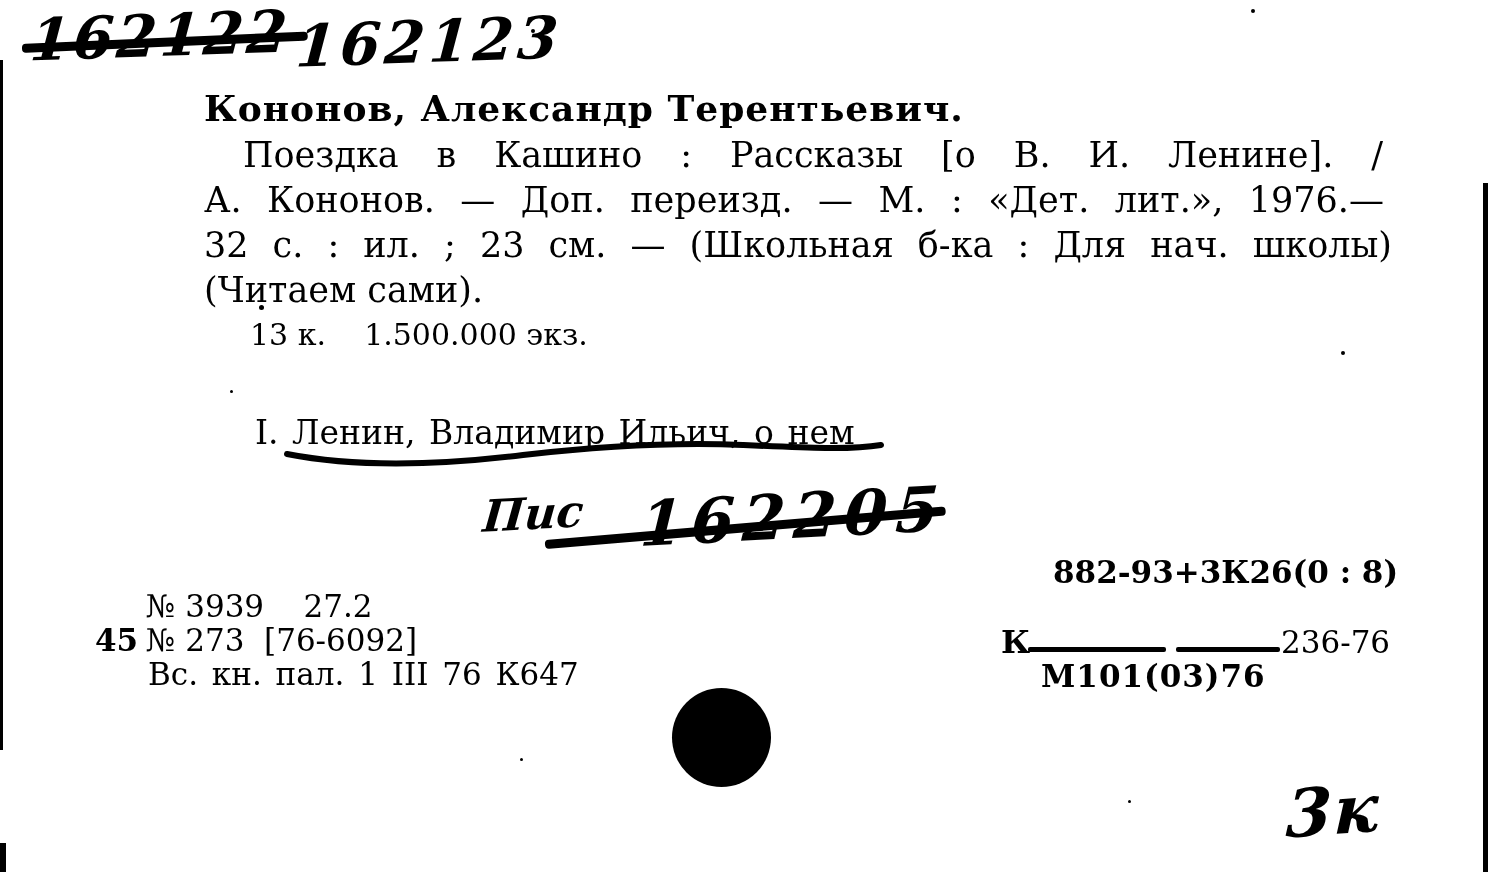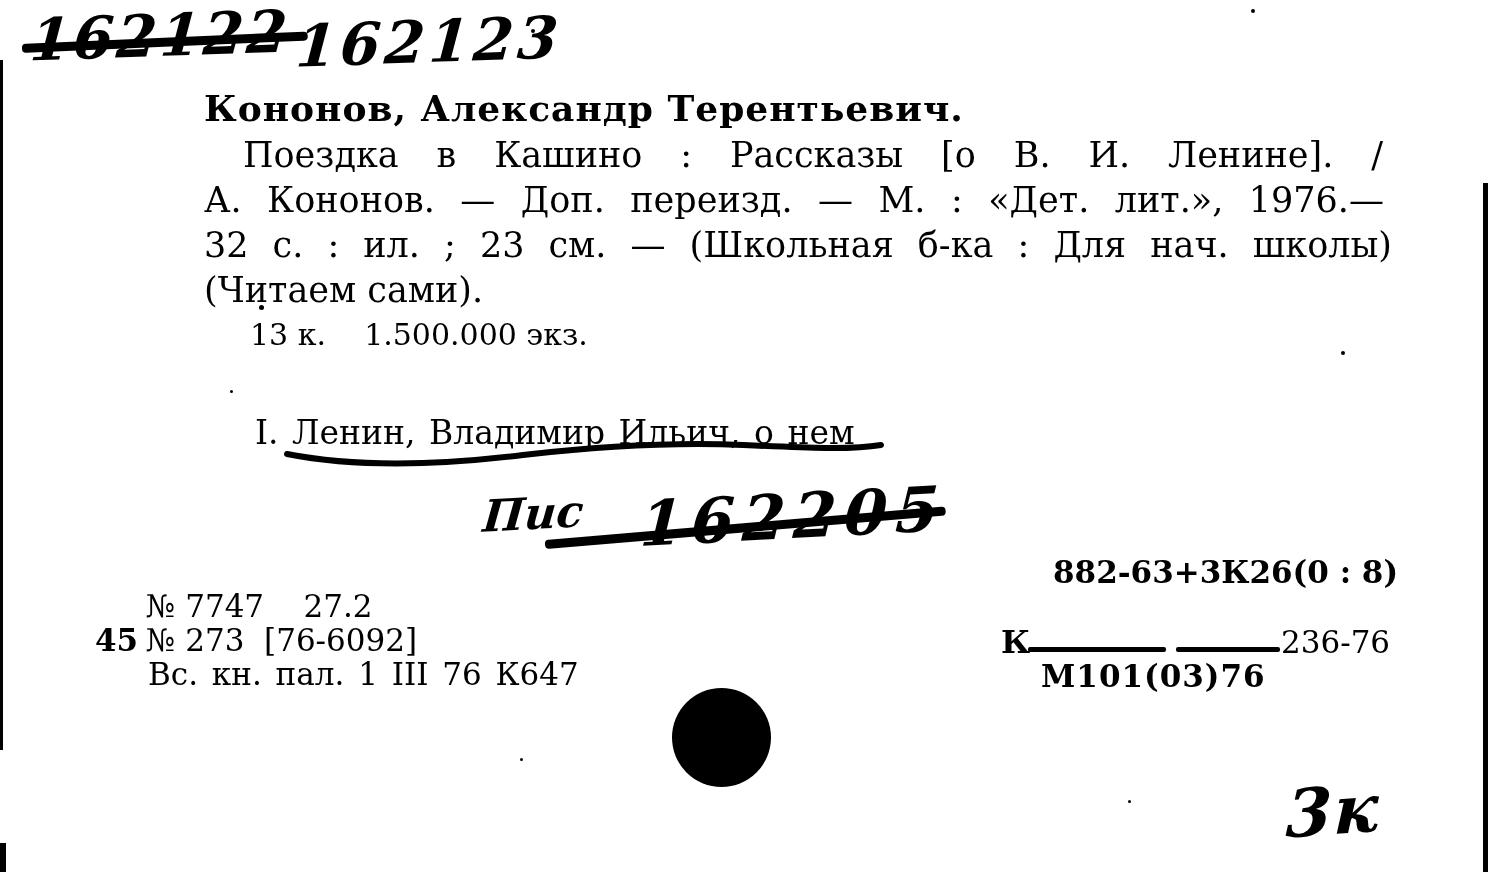--- a/index.html
+++ b/index.html
@@ -115,26 +115,26 @@
 
   <div class="print tracing">I. Ленин, Владимир Ильич, о нем</div>
   <svg class="wavy" width="605" height="34" viewBox="0 0 605 34">
     <path d="M 4 18 C 70 31, 150 30, 240 19 C 310 11, 390 6, 460 9 C 525 12, 568 14, 598 9" stroke="#000" stroke-width="6" fill="none" stroke-linecap="round"></path>
   </svg>
 
   <div class="hw hw-mid-word">Пис</div>
   <div class="hw hw-mid-num">162205</div>
   <div class="strike strike-mid"></div>
 
-  <div class="print lb1">№ 7747    27.2</div>
+  <div class="print lb1">№ 3939    27.2</div>
   <div class="print lb-prefix">45</div>
   <div class="print lb2">№ 273  [76-6092]</div>
   <div class="print lb3">Вс. кн. пал. 1 III 76 К647</div>
 
-  <div class="print rb1">882-63+3К26(0 : 8)</div>
+  <div class="print rb1">882-93+3К26(0 : 8)</div>
   <div class="print rb-k">К</div>
   <div class="fracline frac-seg1"></div>
   <div class="fracline frac-seg2"></div>
   <div class="print rb-suffix">236-76</div>
   <div class="print rb-den">М101(03)76</div>
 
   <div class="punch"></div>
 
   <div class="hw hw-br">3к</div>
 

